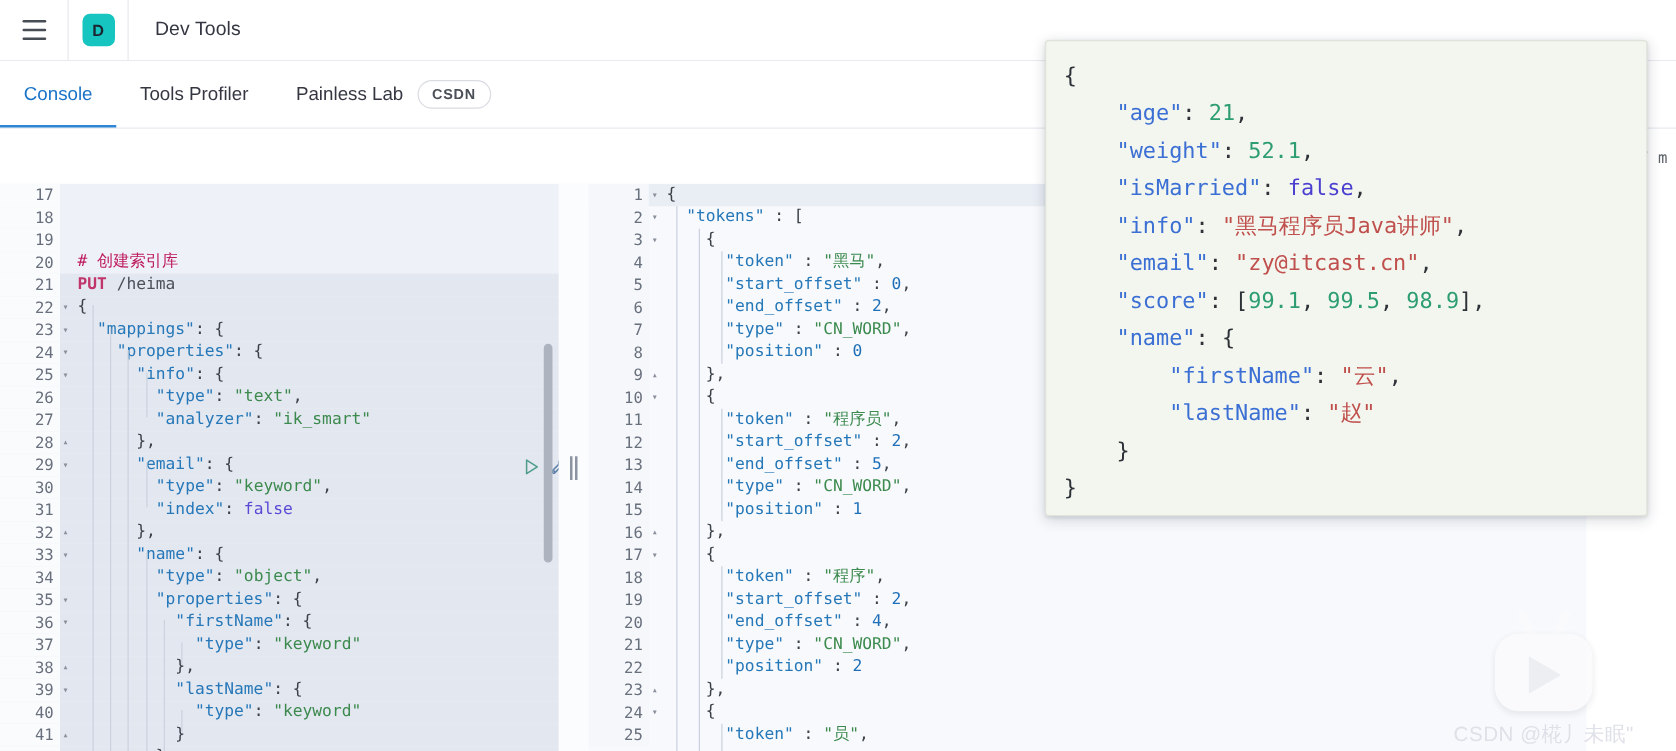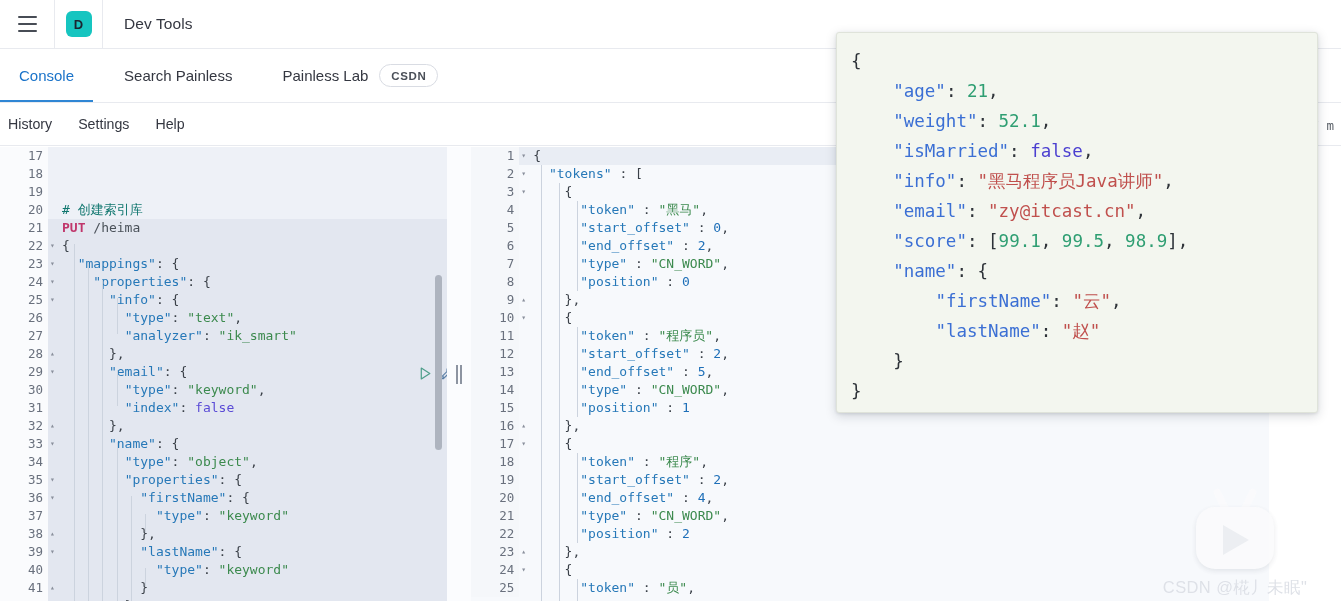--- a/index.html
+++ b/index.html
@@ -30,21 +30,21 @@
     color: #1b2430; font-size: 13px; font-weight: 700;
     display: flex; align-items: center; justify-content: center;
     font-family: "Liberation Sans", sans-serif;
   }
   .app-title {
     padding-left: 21px; font-size: 15.5px; color: #343741; letter-spacing: .1px;
   }
 
   
   .tabbar {
-    height: 54px; display: flex; align-items: flex-end; gap: 12px;
+    height: 54px; display: flex; align-items: flex-end; gap: 0;
     background: #fff; border-bottom: 1px solid #e8eaef; padding-left: 0;
   }
   .tab {
     position: relative; height: 53px; display: flex; align-items: center;
     padding: 0 19px; font-size: 15px; color: #343741; cursor: pointer;
     white-space: nowrap;
   }
   .tab.active { color: #1a73c9; font-weight: 400; }
   .tab.active::after {
     content: ""; position: absolute; left: 0; right: 0; bottom: 0;
@@ -95,21 +95,21 @@
   .ln { padding-left: 14px; flex: 1; }
   .row.hl { background: #e3e7f0; }
   .pane-right .row.hl { background: #e9edf4; }
 
   
   .c-key    { color: #2678b8; }
   .c-str    { color: #3c8a4e; }
   .c-num    { color: #1e6fb8; }
   .c-bool   { color: #5a4bd6; }
   .c-punct  { color: #3b4149; }
-  .c-comment{ color: #0f766e; }
+  .c-comment{ color: #be185d; }
   .c-method { color: #c0366b; font-weight: 600; }
   .c-url    { color: #4a5159; }
 
   
   .guide {
     position: absolute; top: 0; bottom: 0; width: 1px; background: #ccd3de;
   }
 
   
   .run-icons {
@@ -201,33 +201,28 @@
     </div>
     <div class="hdr-div"></div>
     <div class="app-title">Dev Tools</div>
   </div>
 
   <div class="tabbar">
     <div class="tab active">
       <span>Console</span>
     </div>
     <div class="tab">
-      <span>Search Painless</span>
+      <span>Tools Profiler</span>
     </div>
     <div class="tab">
       <span>Painless Lab</span>
       <span class="beta-pill">CSDN</span>
     </div>
   </div>
 
-  <div class="submenu">
-    <div class="submenu-item">History</div>
-    <div class="submenu-item">Settings</div>
-    <div class="submenu-item">Help</div>
-  </div>
 
   <div class="editor-region">
 
     <div class="pane pane-left">
       <div class="code-rows" id="editor-rows">
           <div class="row"><span class="gut">17</span><span class="ln"></span></div>
           <div class="row"><span class="gut">18</span><span class="ln"></span></div>
           <div class="row"><span class="gut">19</span><span class="ln"></span></div>
           <div class="row"><span class="gut">20</span><span class="ln"><span class="c-comment"># 创建索引库</span></span></div>
           <div class="row hl"><span class="gut">21</span><span class="ln"><span class="c-method">PUT</span> <span class="c-url">/heima</span></span></div>

